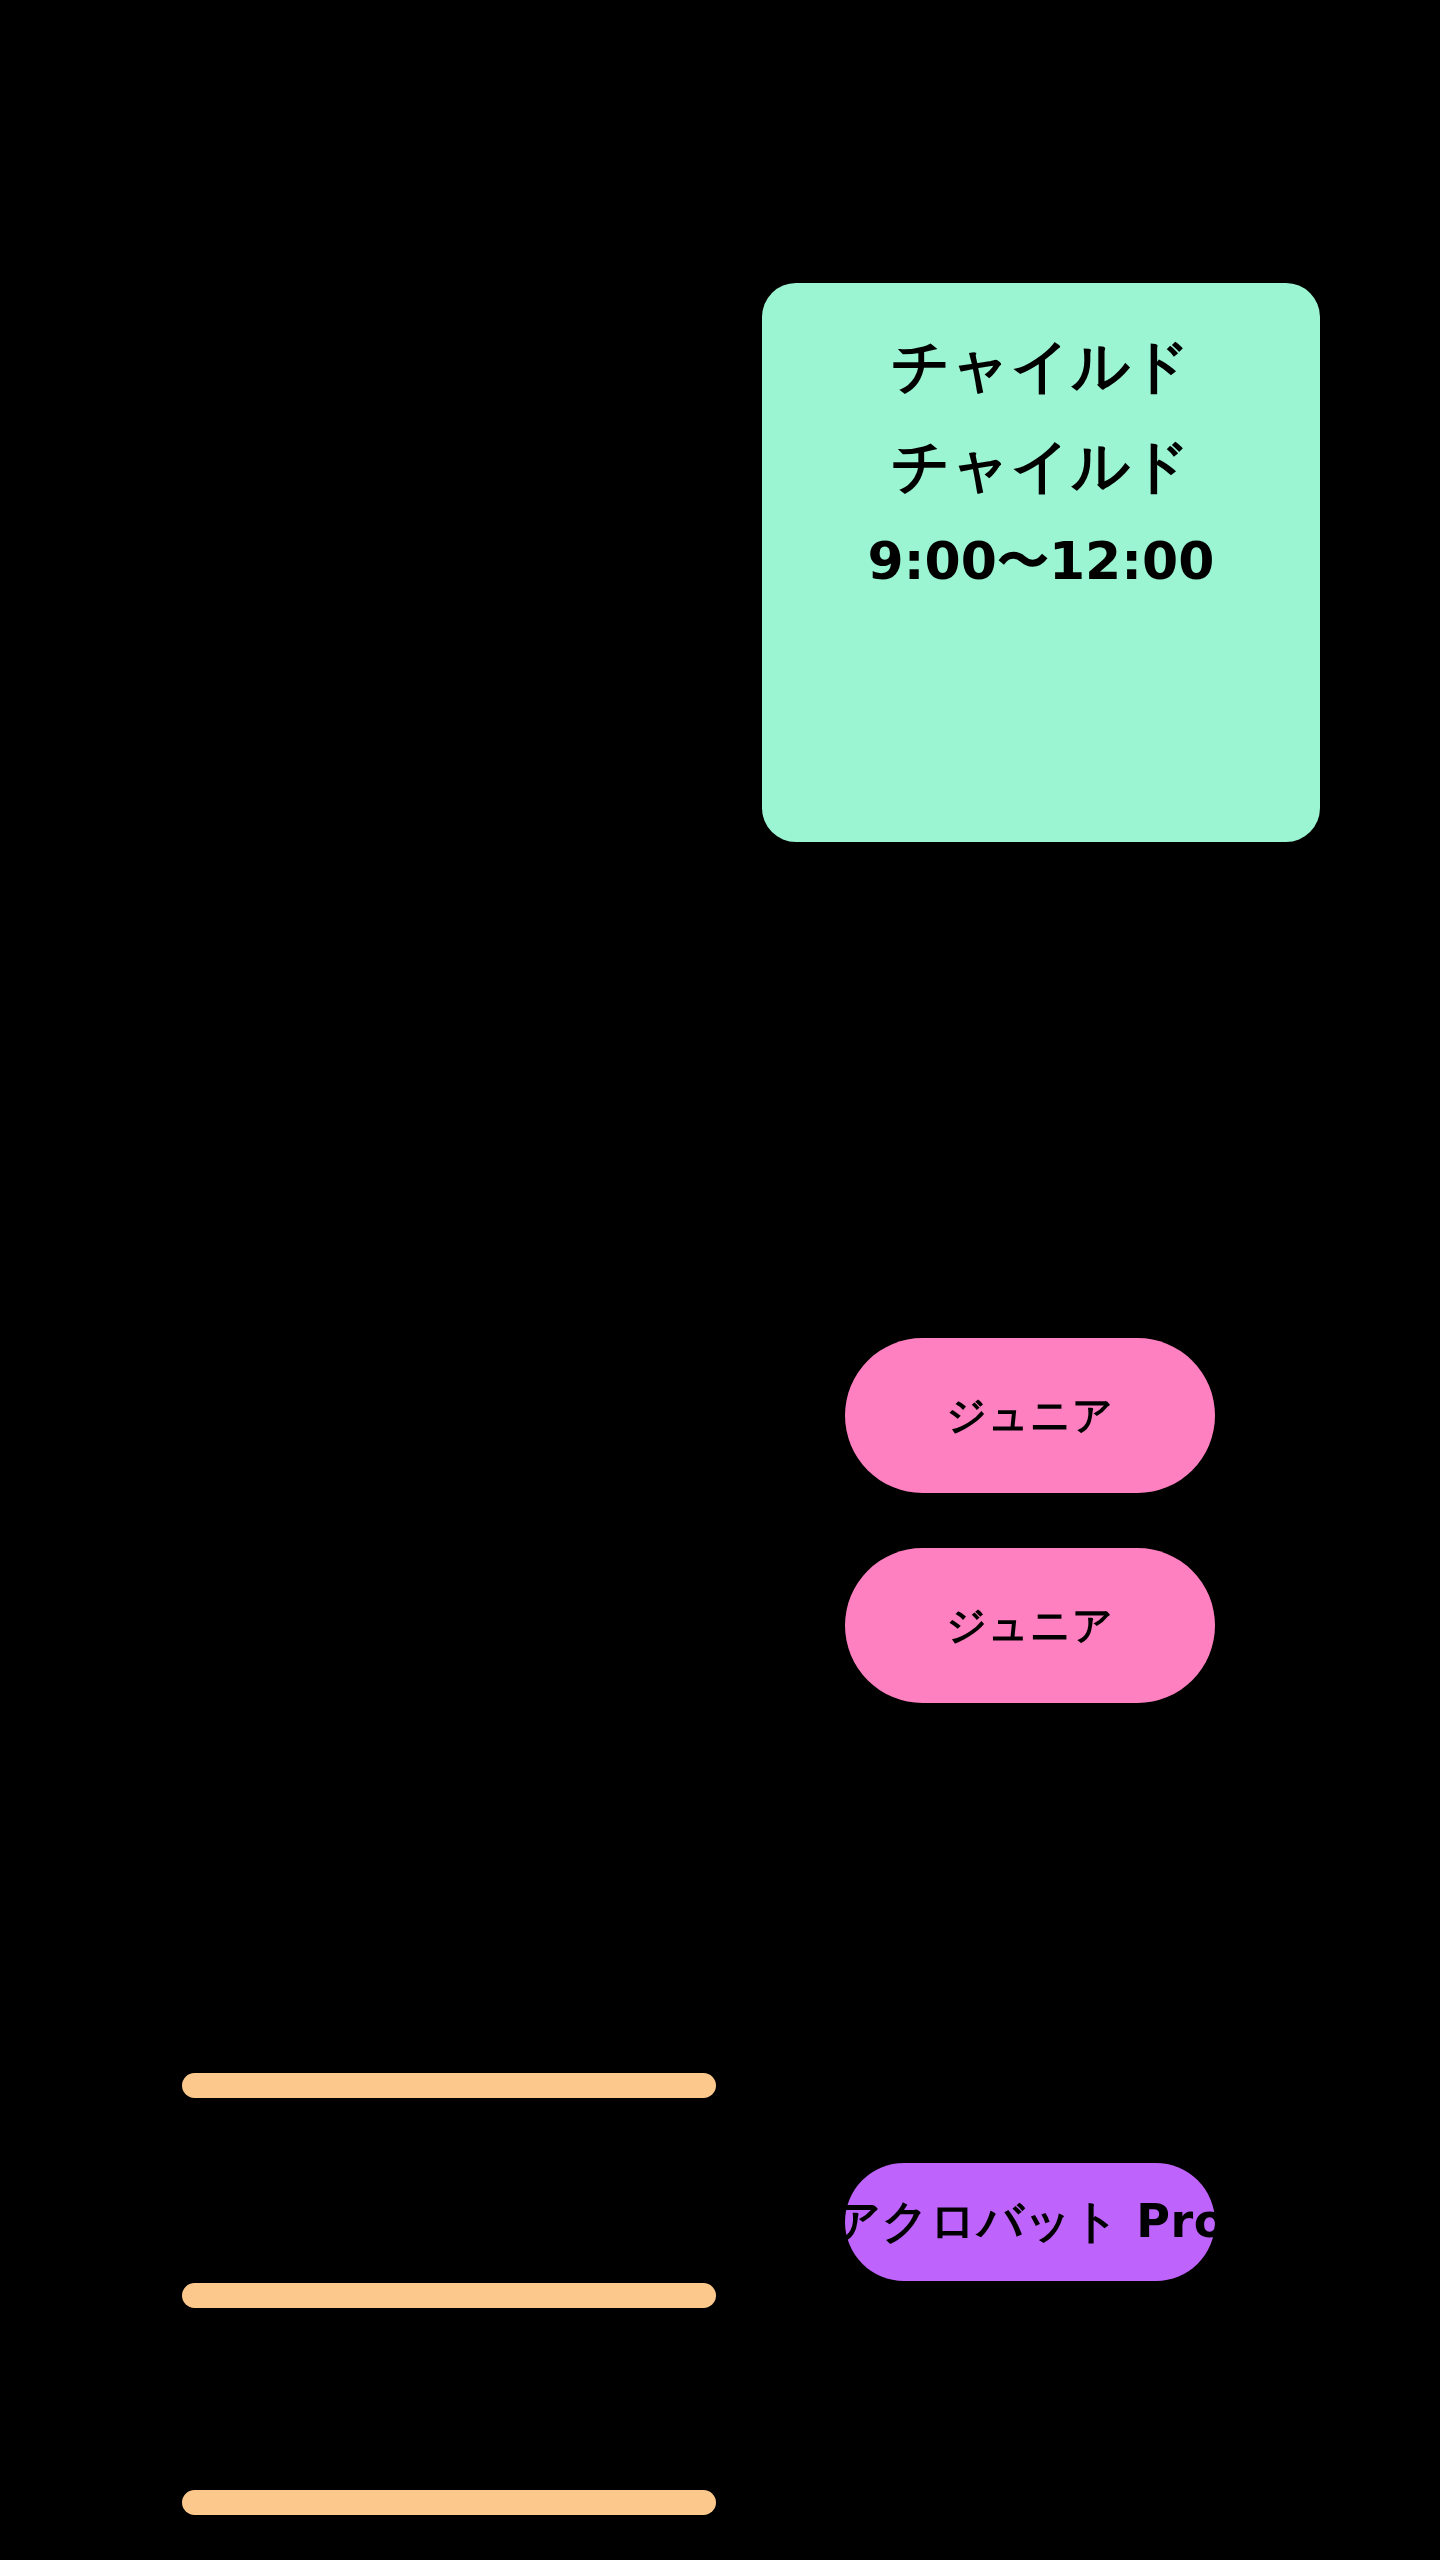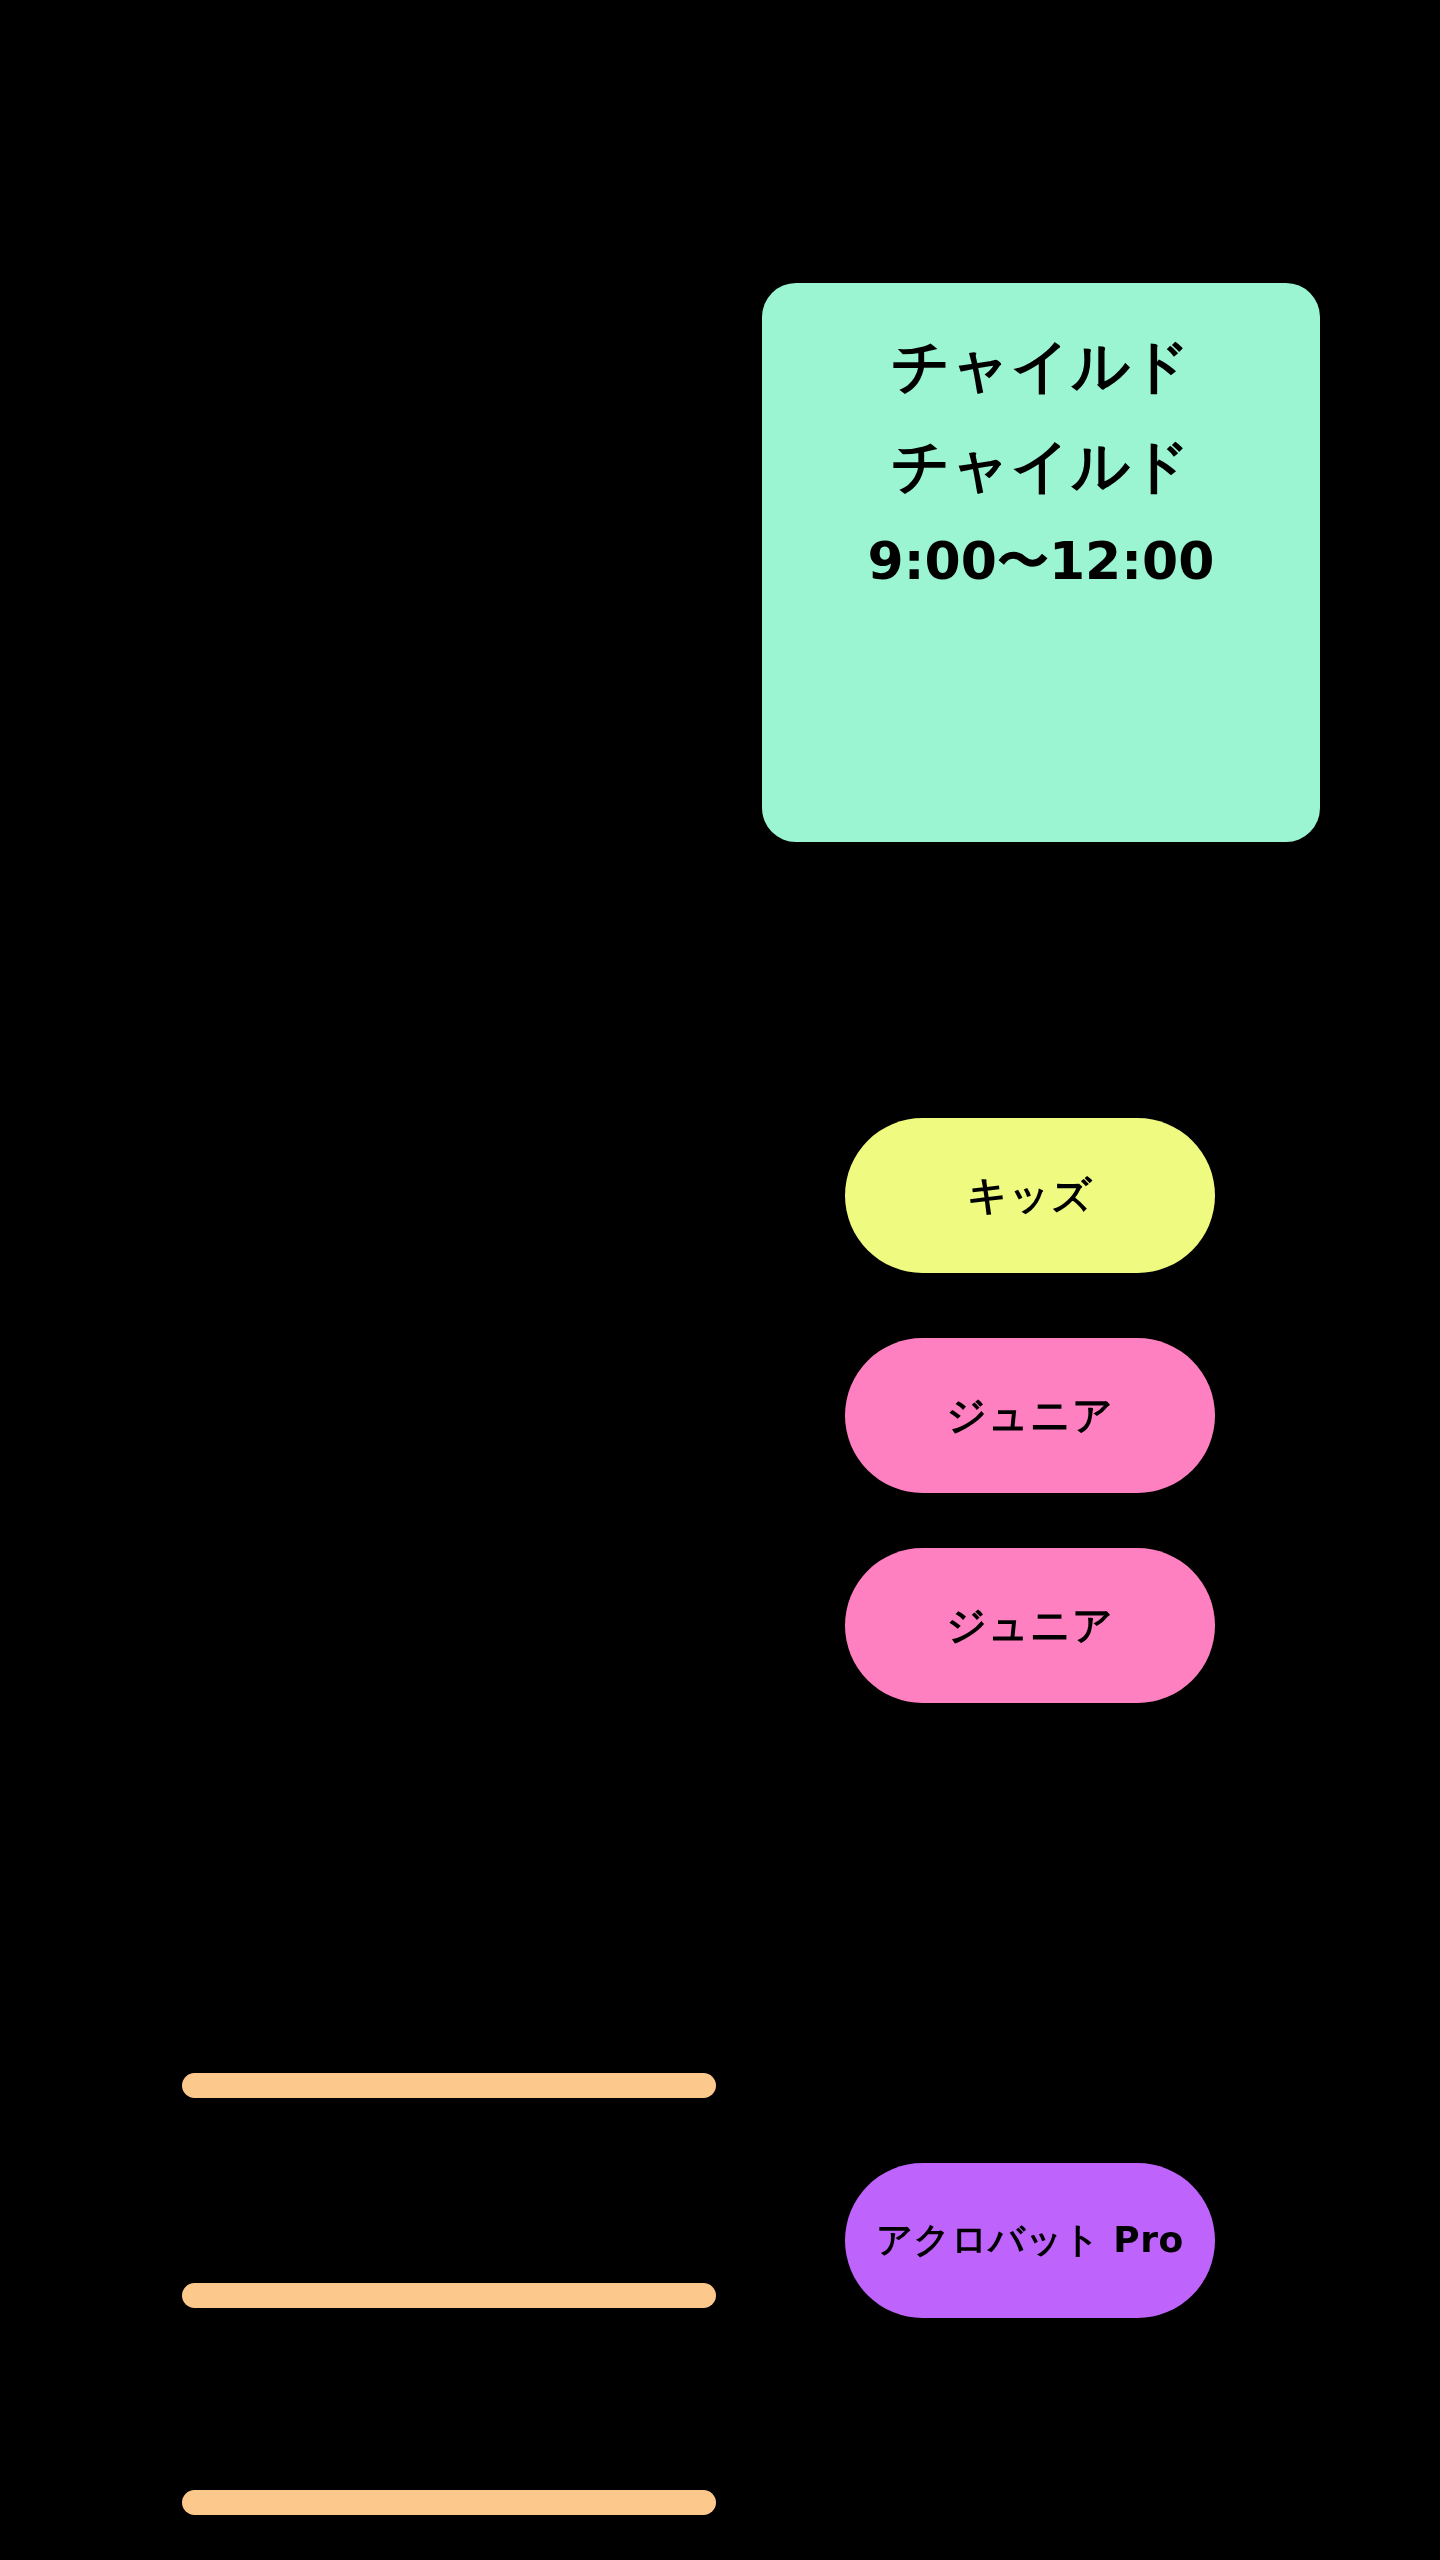--- a/index.html
+++ b/index.html
@@ -96,23 +96,23 @@
     width: 370px;
     height: 155px;
     background: #FF80C0;
     font-size: 40px;
     letter-spacing: 1px;
   }
   .pill-acrobat {
     left: 845px;
     top: 2163px;
     width: 370px;
-    height: 155px;
+    height: 118px;
     background: #BE63FB;
-    font-size: 36px;
+    font-size: 46px;
     letter-spacing: 0.5px;
   }
 
   
   .bar {
     position: absolute;
     left: 182px;
     width: 534px;
     height: 25px;
     background: #FCC88C;
@@ -126,23 +126,20 @@
 <body>
 
 <div class="stage">
 
   <div class="plan-card">
     <div class="plan-line plan-line-1">チャイルド</div>
     <div class="plan-line plan-line-2">チャイルド</div>
     <div class="plan-line plan-line-3">9:00〜12:00</div>
   </div>
 
-  <div class="pill pill-kids">
-    <span>キッズ</span>
-  </div>
 
   <div class="pill pill-junior-a">
     <span>ジュニア</span>
   </div>
 
   <div class="pill pill-junior-b">
     <span>ジュニア</span>
   </div>
 
   <div class="pill pill-acrobat">

